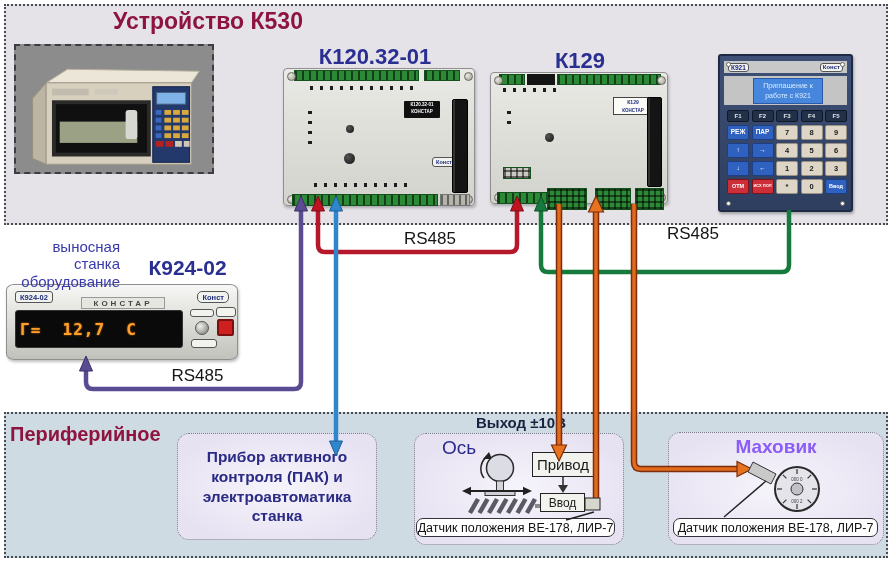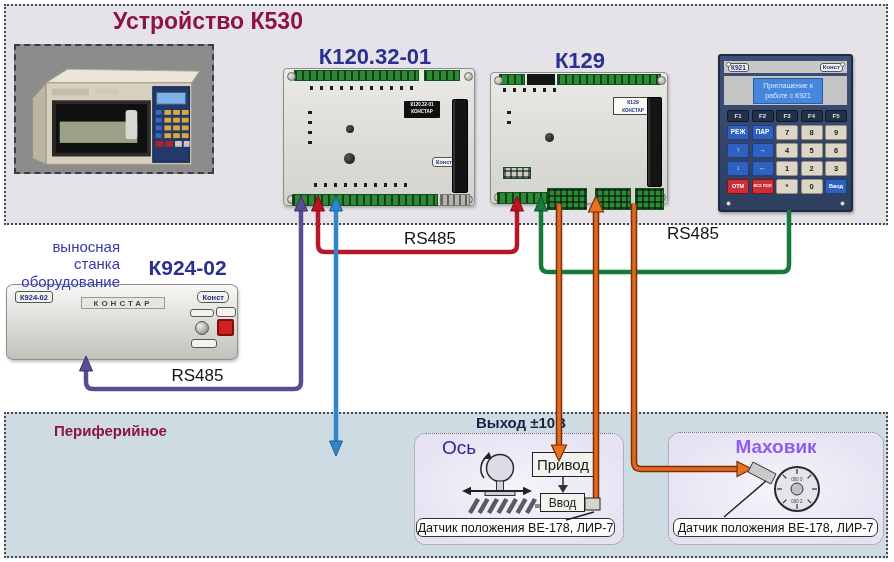--- a/index.html
+++ b/index.html
@@ -170,33 +170,42 @@
     <div>выносная</div>
     <div>станка</div>
     <div>оборудование</div>
   </div>
   <div class="abs mod-title" style="left:130px;top:256px;width:115px;font-size:21px;">К924-02</div>
 
   <div class="abs" style="left:6px;top:284px;width:232px;height:76px;background:linear-gradient(180deg,#f7f7f5,#c2c2bc);border:1px solid #8f8f8f;border-radius:8px/6px;box-sizing:border-box;z-index:10;box-shadow:1px 2px 3px rgba(0,0,0,.25);">
     <span class="abs chip" style="left:8px;top:6px;height:12px;padding:0 4px;font-size:7.5px;">К924-02</span>
     <span class="abs chip" style="right:8px;top:6px;height:12px;padding:0 4px;font-size:7.5px;border-radius:5px;">Конст</span>
     <span class="abs" style="left:74px;top:12px;width:84px;height:12px;background:#e6e6e0;border:1px solid #999;box-sizing:border-box;font-size:8px;font-weight:bold;letter-spacing:3px;color:#444;display:flex;align-items:center;justify-content:center;">КОНСТАР</span>
+    <div class="abs" style="left:8px;top:25px;width:168px;height:38px;background:#0a0a0a;border:1px solid #333;border-radius:3px;box-sizing:border-box;display:flex;align-items:center;">
+      <span style="font-family:'DejaVu Sans Mono',monospace;font-weight:bold;font-size:16px;color:#ff9f2e;letter-spacing:1px;white-space:pre;padding-left:4px;text-shadow:0 0 2px rgba(255,140,0,.85);">Г=  12,7  С</span>
+    </div>
     <span class="abs chip" style="left:183px;top:24px;width:24px;height:8px;"></span>
     <span class="abs chip" style="left:209px;top:22px;width:20px;height:10px;"></span>
     <div class="abs" style="left:188px;top:36px;width:14px;height:14px;border-radius:50%;background:radial-gradient(circle at 35% 35%,#f0f0ee,#777770);border:1px solid #555;box-sizing:border-box;"></div>
     <div class="abs" style="left:210px;top:34px;width:17px;height:17px;background:#cf1f1f;border:2px solid #7a1010;border-radius:2px;box-sizing:border-box;"></div>
     <span class="abs chip" style="left:184px;top:54px;width:26px;height:9px;"></span>
   </div>
 
   <div class="abs zone" style="left:4px;top:412px;width:884px;height:146px;background:#cfdbe3;"></div>
 
-  <div class="abs sec-title" style="left:10px;top:422px;font-size:15px;line-height:1.25;margin-left:44px;">
+  <div class="abs sec-title" style="left:10px;top:422px;font-size:20px;line-height:1.25;">
     <div>Периферийное</div>
   </div>
 
+  <div class="abs lavbox" style="left:177px;top:433px;width:200px;height:107px;display:flex;flex-direction:column;align-items:center;justify-content:center;font-size:15.5px;font-weight:bold;color:#2b2b85;line-height:1.28;text-align:center;">
+    <div>Прибор активного</div>
+    <div>контроля (ПАК) и</div>
+    <div>электроавтоматика</div>
+    <div>станка</div>
+  </div>
 
   <div class="abs lavbox" style="left:414px;top:433px;width:210px;height:112px;"></div>
   <div class="abs" style="left:442px;top:437px;font-size:19px;font-weight:normal;color:#2b2b8e;z-index:20;">Ось</div>
   <div class="abs drawbox" style="left:532px;top:452px;width:62px;height:25px;font-size:15px;">Привод</div>
   <div class="abs drawbox" style="left:540px;top:493px;width:45px;height:19px;font-size:12px;">Ввод</div>
   <div class="abs sensorlabel" style="left:416px;top:518px;width:199px;height:19px;">Датчик положения ВЕ-178, ЛИР-7</div>
 
   <div class="abs lavbox" style="left:668px;top:432px;width:216px;height:113px;"></div>
   <div class="abs" style="left:668px;top:436px;width:216px;text-align:center;font-size:19px;font-weight:bold;color:#8b5cf6;z-index:20;">Маховик</div>
   <div class="abs sensorlabel" style="left:673px;top:518px;width:205px;height:19px;">Датчик положения ВЕ-178, ЛИР-7</div>

